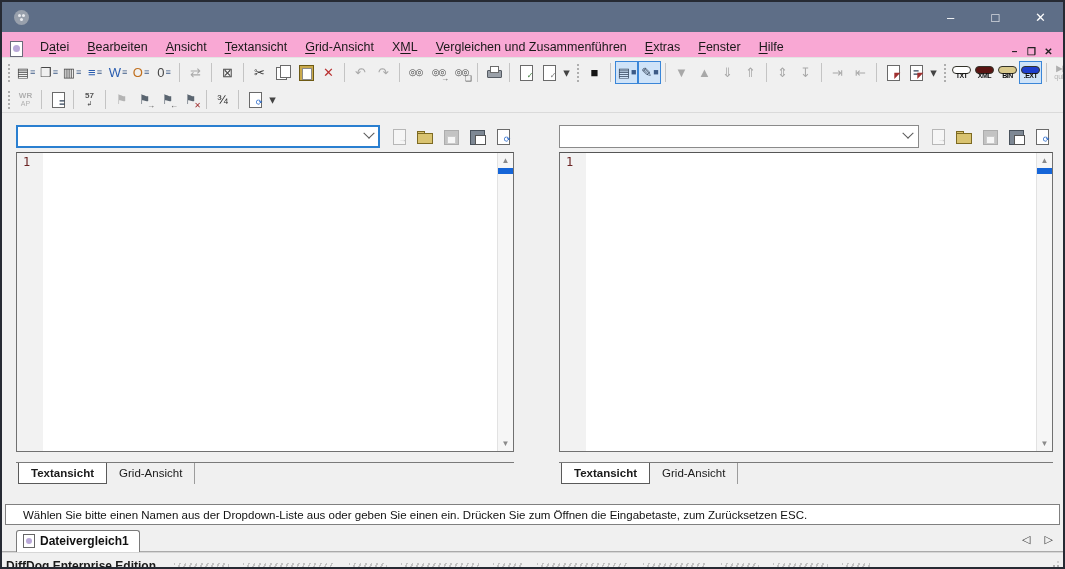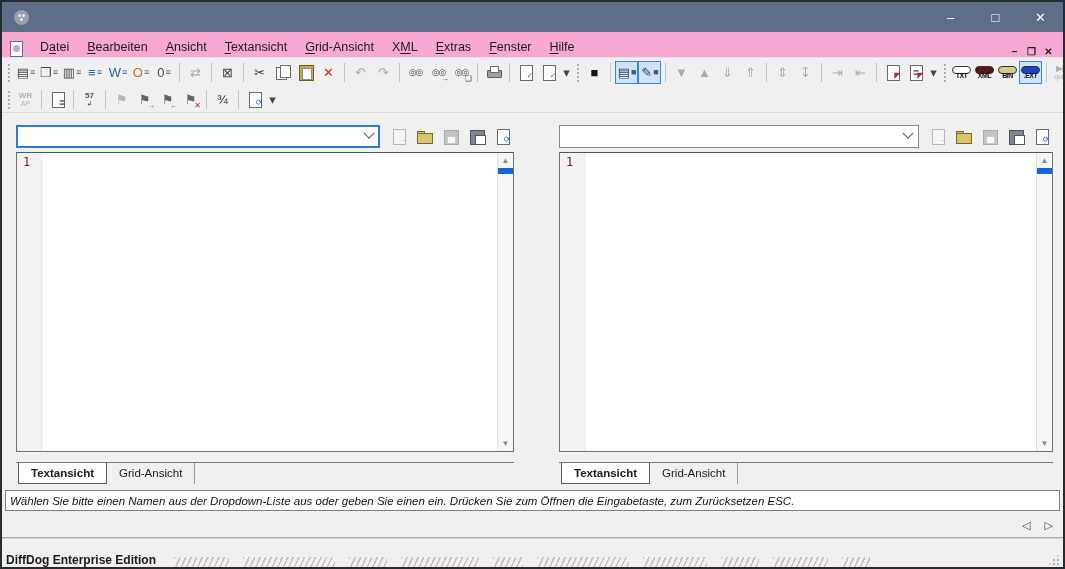--- a/index.html
+++ b/index.html
@@ -78,21 +78,21 @@
   .editbody { flex:1; }
   .vscroll { width:16px; background:#f6f6f6; border-left:1px solid #e2e2e2; display:flex; flex-direction:column; }
   .sb-up, .sb-down { height:15px; display:flex; align-items:center; justify-content:center; font-size:8px; color:#8a8a8a; cursor:default; }
   .sb-marker { height:6px; background:#1565d8; }
   .sb-track { flex:1; }
   .pane-tabs { position:absolute; top:349px; left:0; right:0; height:22px; border-top:1px solid #7a7a7a; display:flex; align-items:stretch; font-size:11.5px; }
   .ptab { padding:2px 12px 3px; display:flex; align-items:center; cursor:default; color:#1a1a1a; border-right:1px solid #9c9c9c; }
   .ptab.active { background:#fff; border:1px solid #5a5a5a; border-top:none; font-weight:bold; margin-left:2px; }
 
   
-  #message-bar { margin:2px 3px 0; height:21px; background:#fff; border:1px solid #808080; font-size:11.5px; color:#111; display:flex; align-items:center; padding-left:4px; flex:0 0 auto;font-style:italic; }
+  #message-bar { margin:16px 3px 0; height:21px; background:#fff; border:1px solid #808080; font-size:11.5px; color:#111; display:flex; align-items:center; padding-left:17px; flex:0 0 auto; }
 
   
   #doctab-row { height:27px; display:flex; align-items:flex-end; border-bottom:1px solid #aaa; background:#f0f0f0; flex:0 0 auto; padding-left:14px; position:relative; }
   .doctab { display:flex; align-items:center; gap:5px; background:#fff; border:1px solid #7a7a7a; border-bottom:none; border-radius:3px 3px 0 0; padding:3px 10px 4px 6px; font-size:12px; font-weight:bold; color:#111; position:relative; top:1px; cursor:default; }
   .doctab-icon { width:12px; height:14px; background:#fff; border:1px solid #666; position:relative; }
   .doctab-icon::before { content:""; position:absolute; left:2px; top:3px; width:6px; height:6px; border-radius:50%; background:#b9a8d8; }
   #tab-scroll { position:absolute; right:10px; bottom:5px; display:flex; gap:14px; font-size:11px; color:#333; }
   #tab-scroll span { cursor:default; }
 
   
@@ -123,20 +123,21 @@
 
   <div id="menubar">
     <span id="doc-icon"></span>
     <div id="menu-items" style="display:flex;">
         <span class="menu-item">D<u>a</u>tei</span>
         <span class="menu-item"><u>B</u>earbeiten</span>
         <span class="menu-item"><u>A</u>nsicht</span>
         <span class="menu-item"><u>T</u>extansicht</span>
         <span class="menu-item"><u>G</u>rid-Ansicht</span>
         <span class="menu-item">X<u>M</u>L</span>
+        <span class="menu-item"><u>V</u>ergleichen und Zusammenführen</span>
         <span class="menu-item"><u>E</u>xtras</span>
         <span class="menu-item"><u>F</u>enster</span>
         <span class="menu-item"><u>H</u>ilfe</span>
       </div>
     <div id="mdi-controls">
       <span class="mdibtn">–</span>
       <span class="mdibtn">❐</span>
       <span class="mdibtn">✕</span>
     </div>
   </div>
@@ -456,20 +457,24 @@
       <div class="pane-tabs">
         <span class="ptab active">Textansicht</span>
         <span class="ptab">Grid-Ansicht</span>
       </div>
     </div>
   </div>
 
   <div id="message-bar">Wählen Sie bitte einen Namen aus der Dropdown-Liste aus oder geben Sie einen ein. Drücken Sie zum Öffnen die Eingabetaste, zum Zurücksetzen ESC.</div>
 
   <div id="doctab-row">
+    <div class="doctab">
+      <span class="doctab-icon"></span>
+      <span>Dateivergleich1</span>
+    </div>
     <div id="tab-scroll">
       <span>◁</span>
       <span>▷</span>
     </div>
   </div>
 
   <div id="statusbar">
     <span id="status-app">DiffDog Enterprise Edition</span>
     <div id="watermark">
         <span class="wm-seg" style="width: 55px;"></span>

